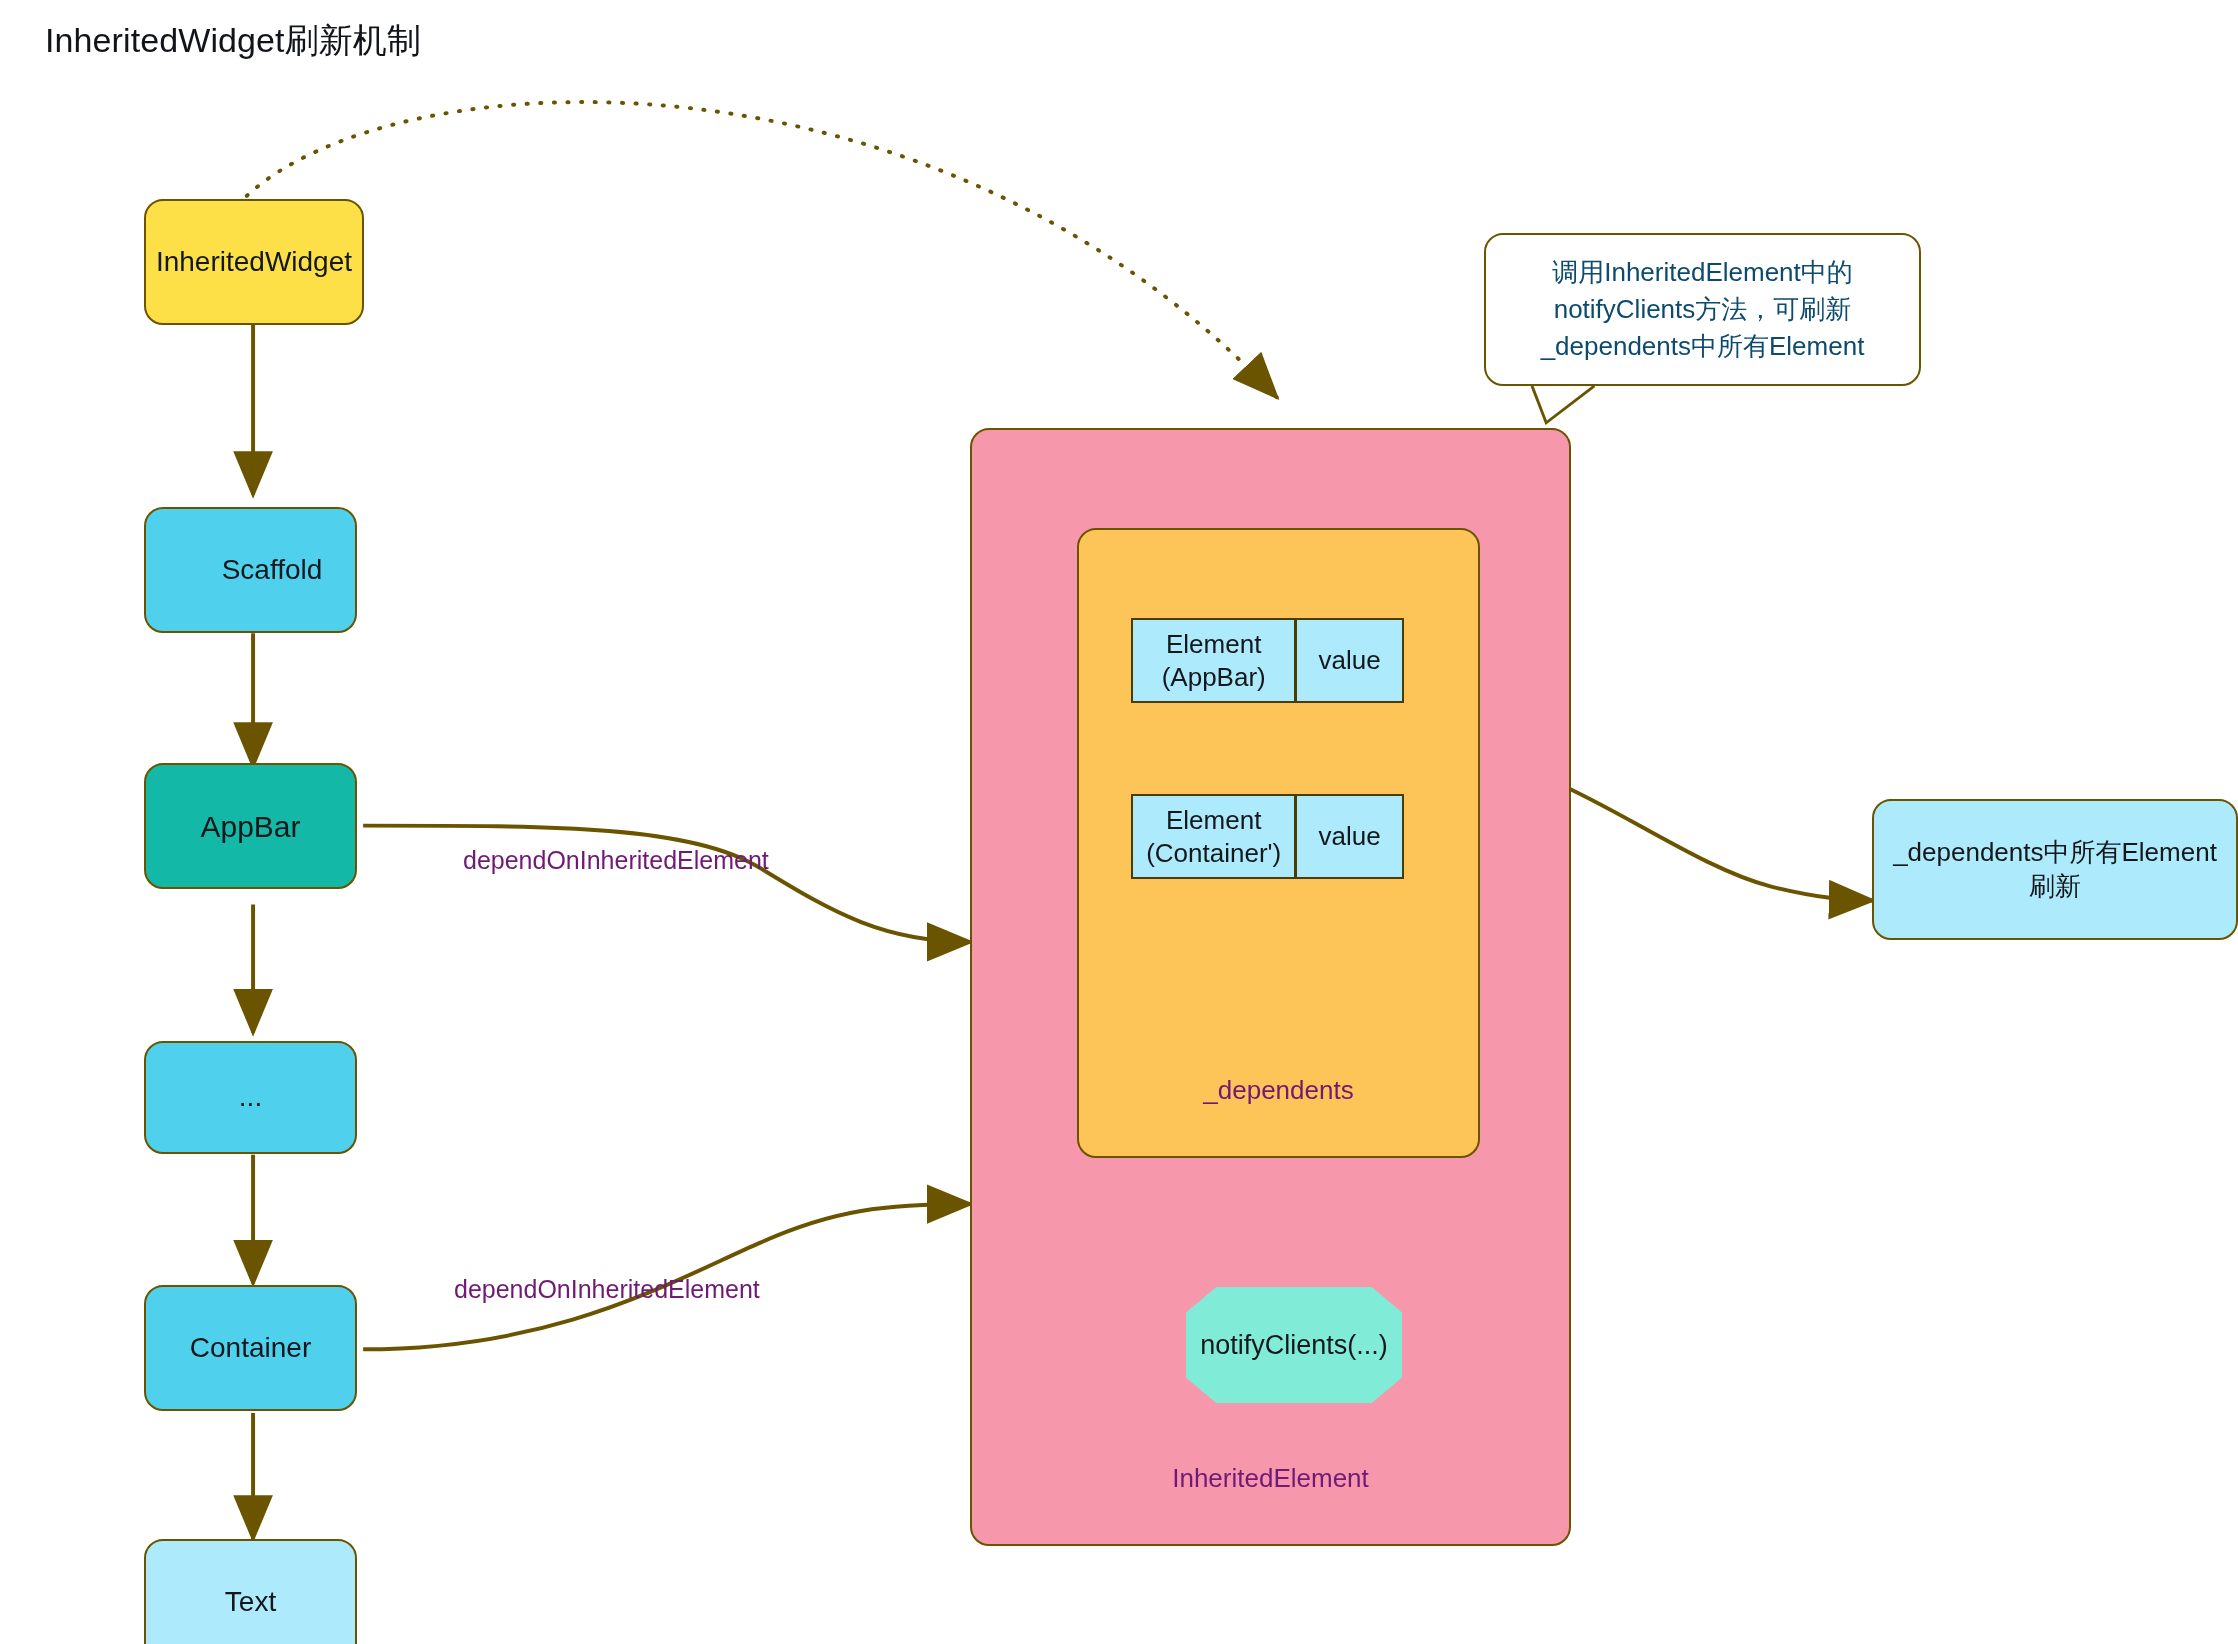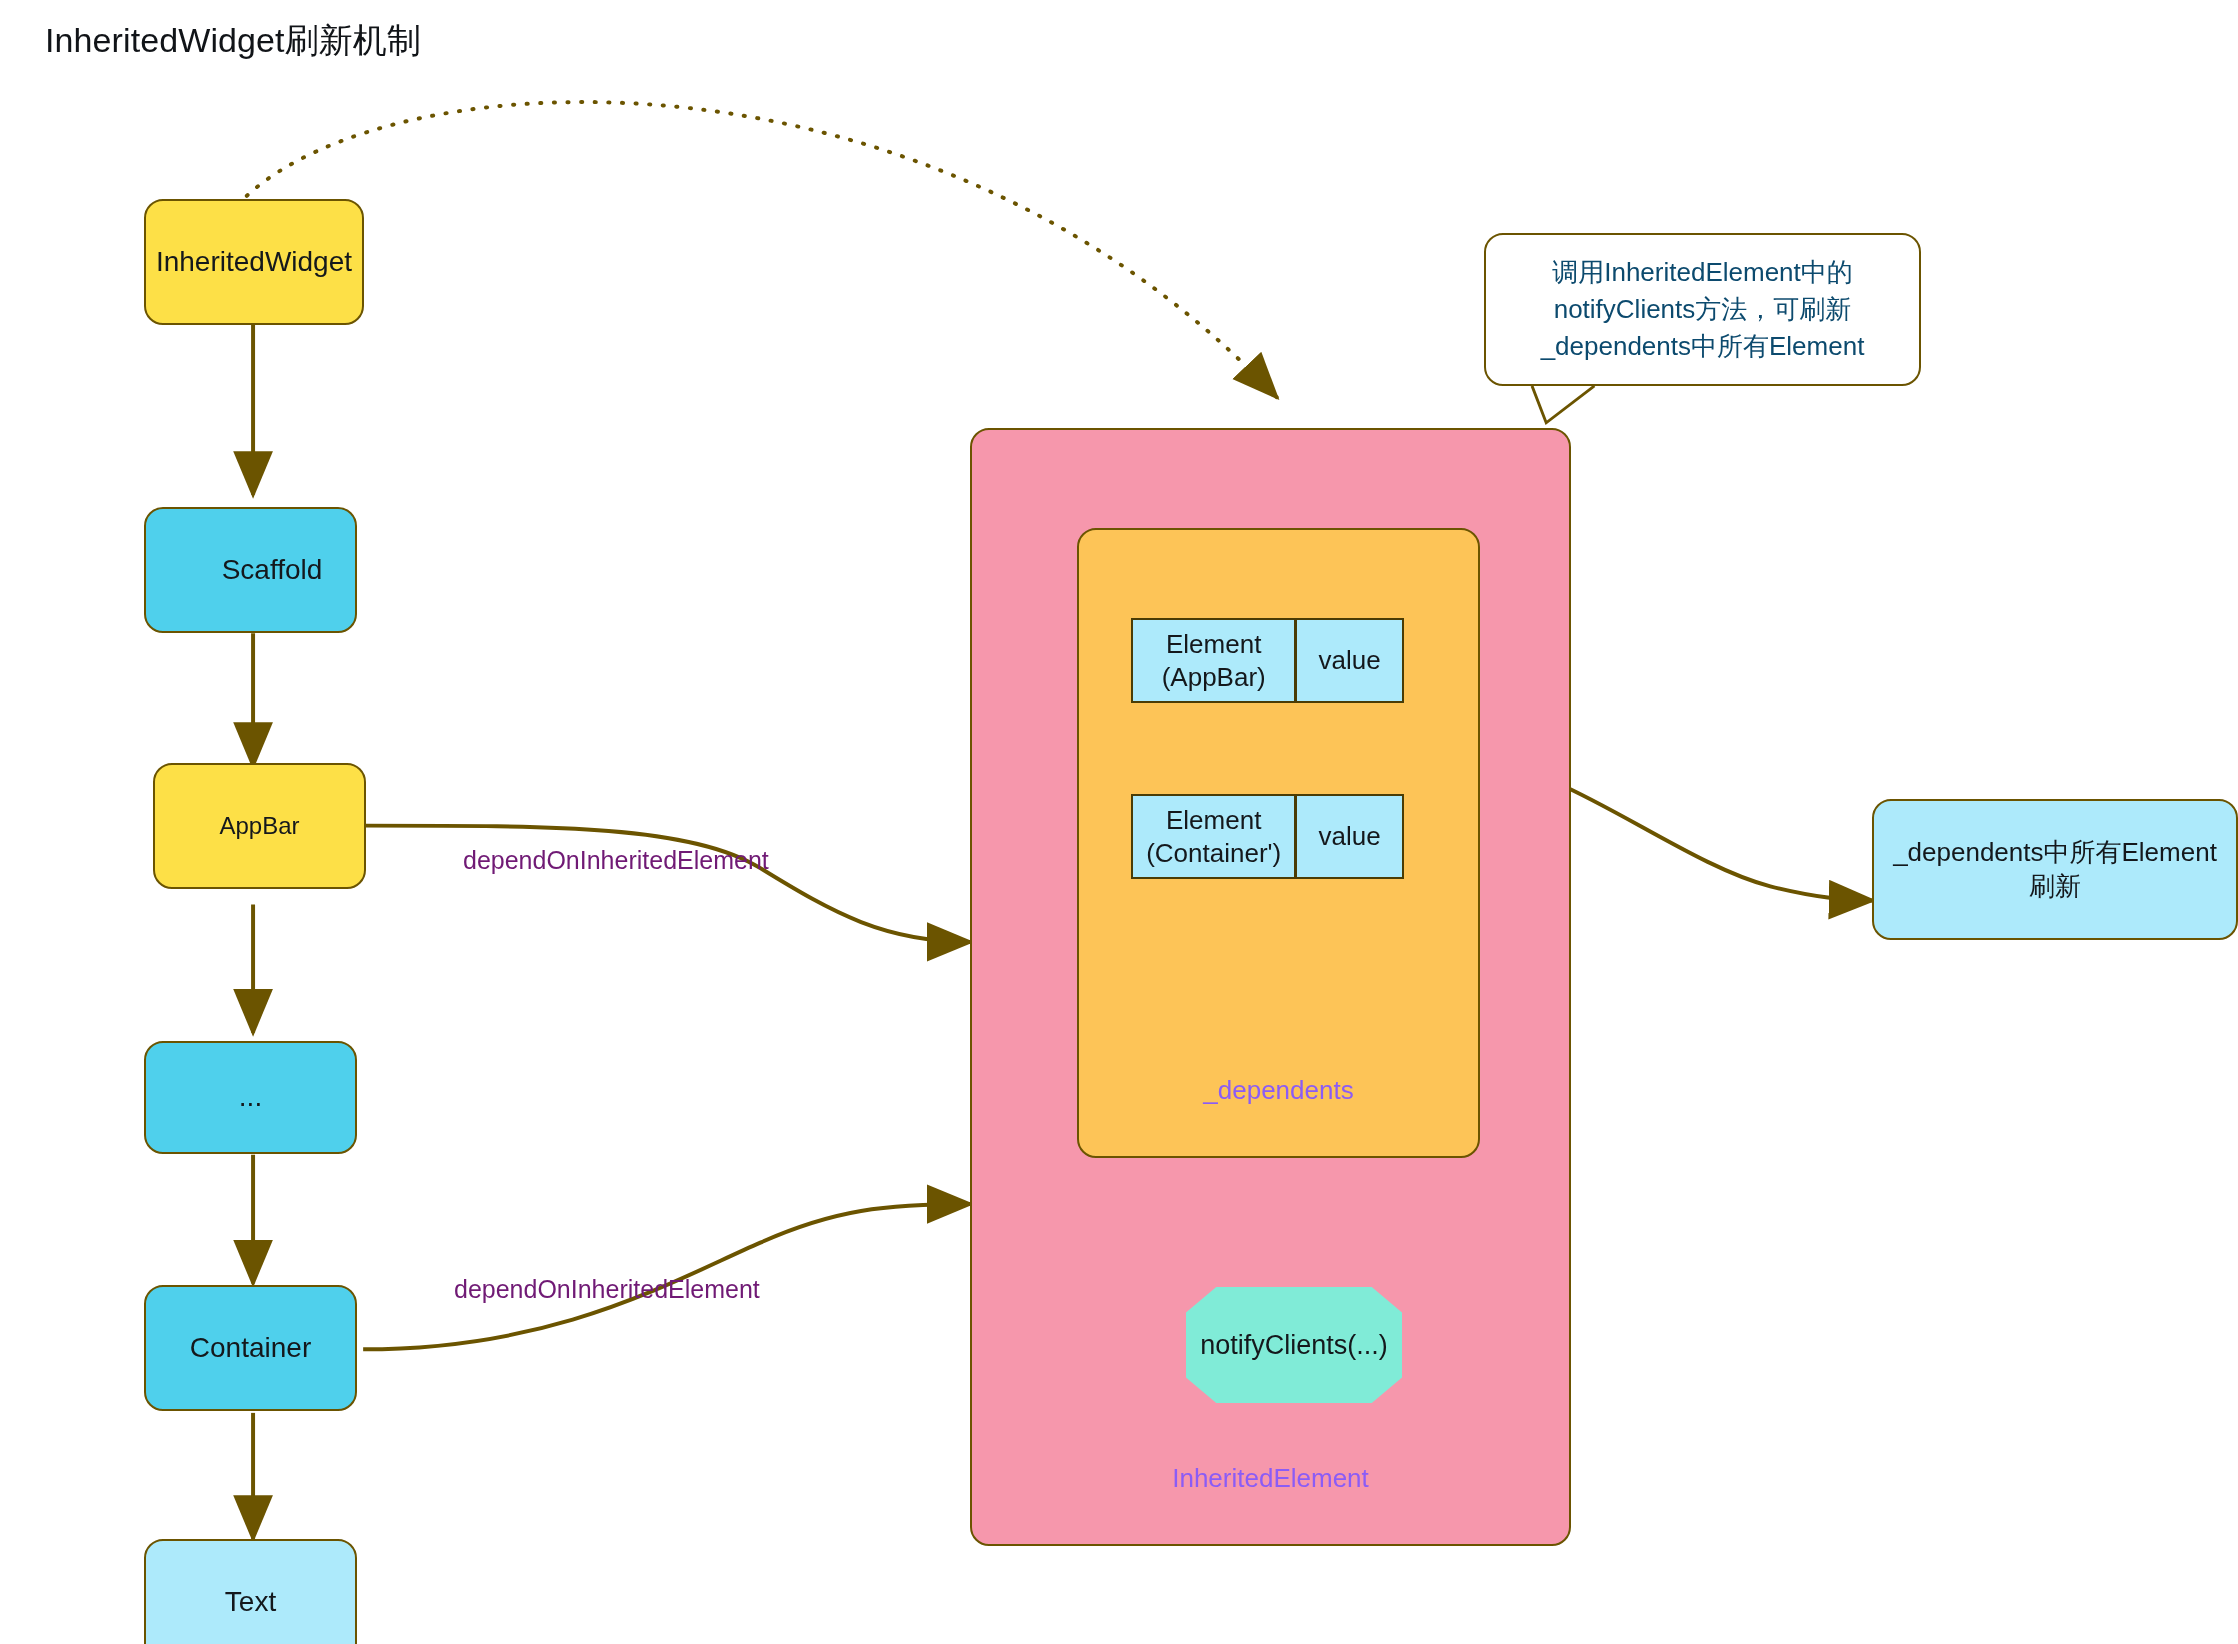--- a/index.html
+++ b/index.html
@@ -45,21 +45,21 @@
     white-space: nowrap;
   }
   .edge-label {
     position: absolute;
     color: #701a75;
     font-size: 25px;
     white-space: nowrap;
   }
   .group-label {
     position: absolute;
-    color: #8b5cf6;
+    color: #701a75;
     font-size: 26px;
     white-space: nowrap;
     text-align: center;
   }
   
   .group-pink {
     position: absolute;
     box-sizing: border-box;
     background: #F697AC;
     border: 2.8px solid #6b5400;
@@ -161,21 +161,21 @@
   </svg>
 
   <div class="node rounded" style="left:144px; top:199px; width:220px; height:126px; background:#fde047; font-size:28px;">
     <span>InheritedWidget</span>
   </div>
 
   <div class="node rounded" style="left:144px; top:507px; width:213px; height:126px; background:#4FD0EC; font-size:28px;padding-left:43px;">
     <span>Scaffold</span>
   </div>
 
-  <div class="node rounded" style="left:144px; top:763px; width:213px; height:126px; background:#fde047; font-size:24px;margin-left:9px;">
+  <div class="node rounded" style="left:144px; top:763px; width:213px; height:126px; background:#14b8a6; font-size:30px;">
     <span>AppBar</span>
   </div>
 
   <div class="node rounded" style="left:144px; top:1041px; width:213px; height:113px; background:#4FD0EC; font-size:28px;">
     <span>...</span>
   </div>
 
   <div class="node rounded" style="left:144px; top:1285px; width:213px; height:126px; background:#4FD0EC; font-size:28px;">
     <span>Container</span>
   </div>

